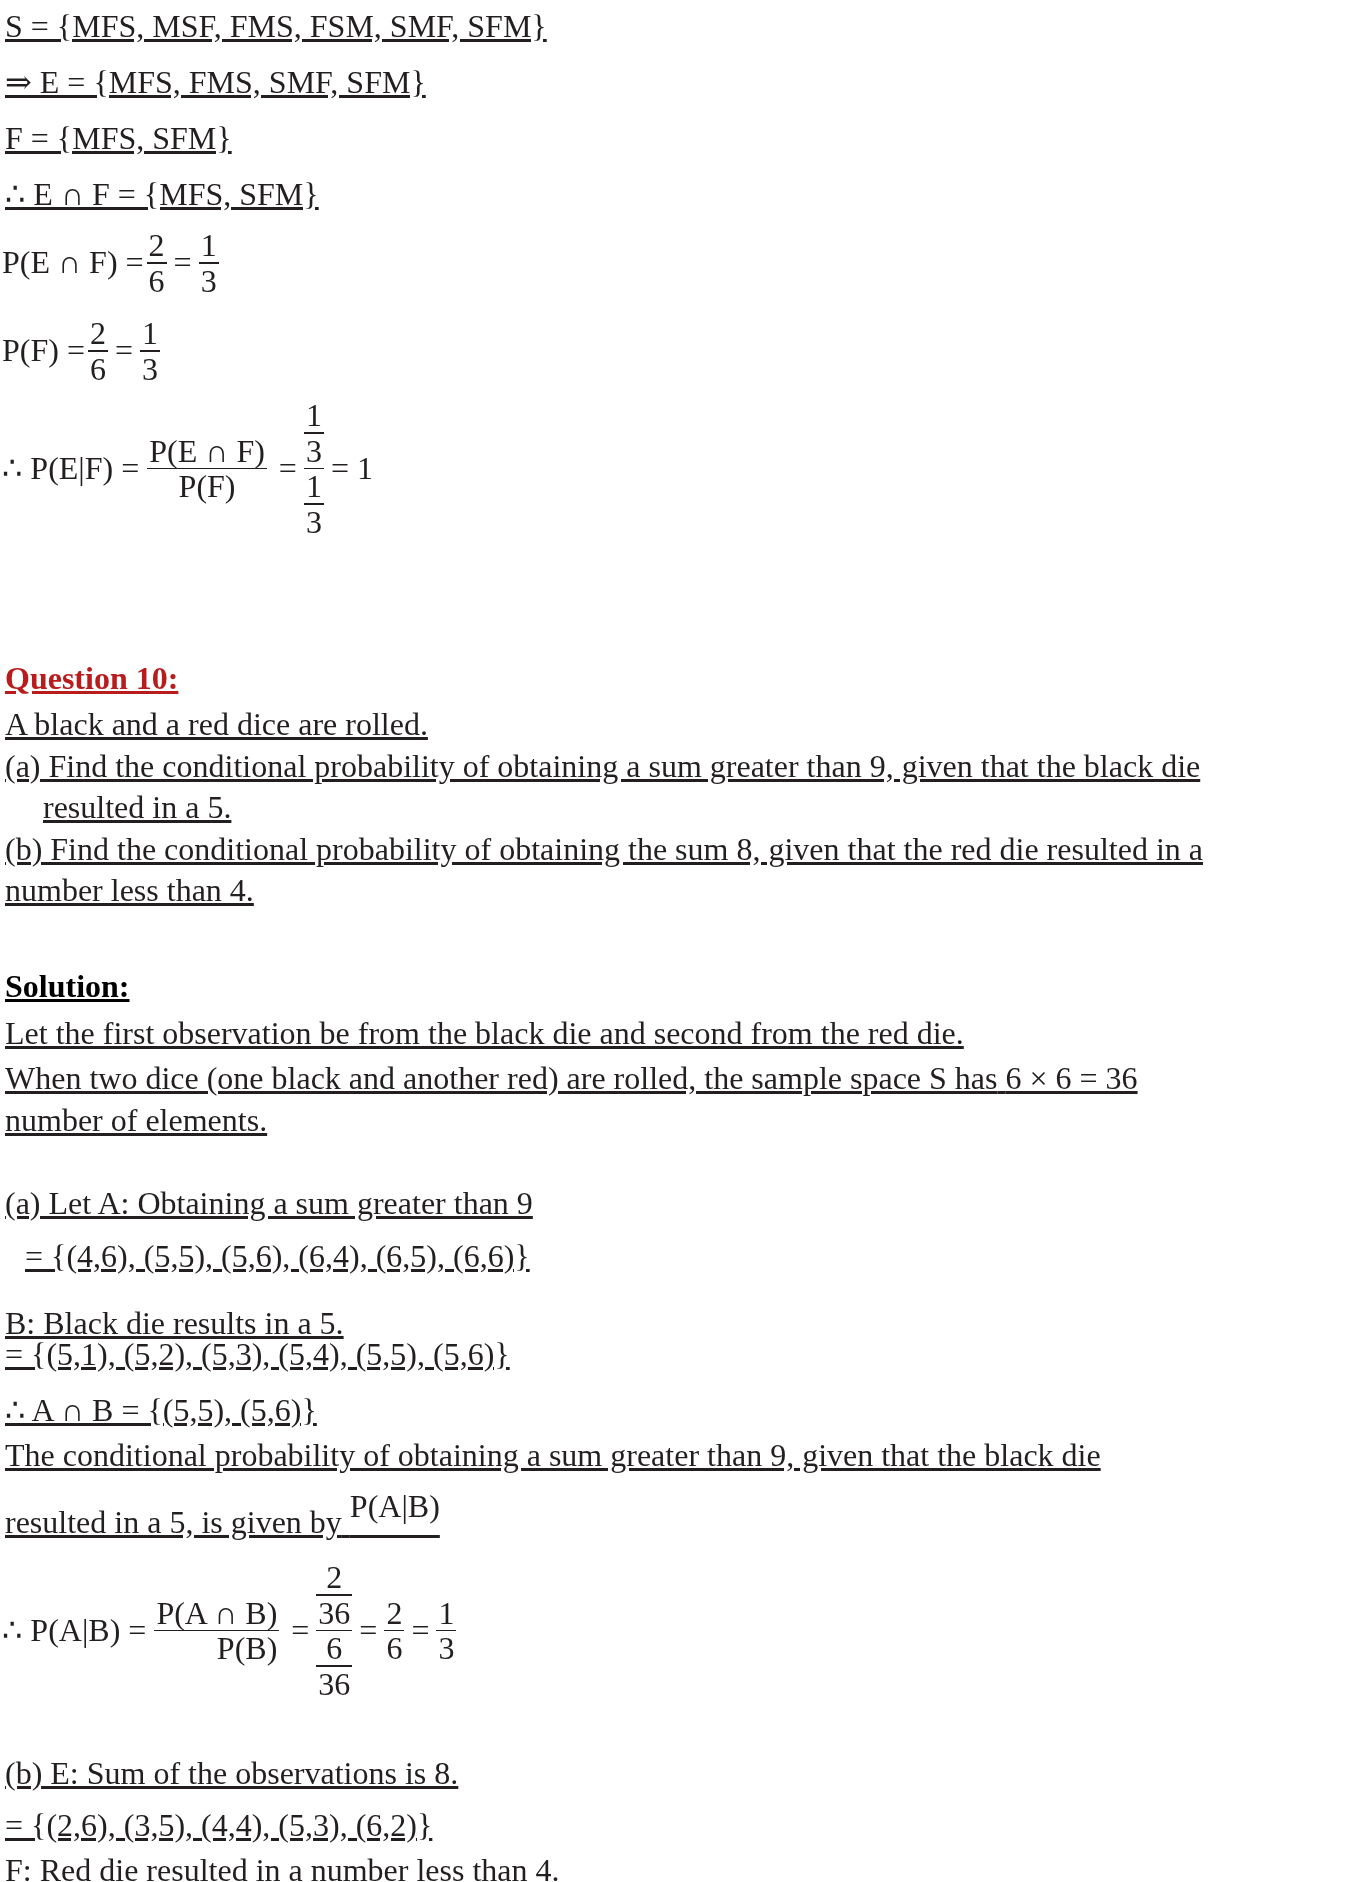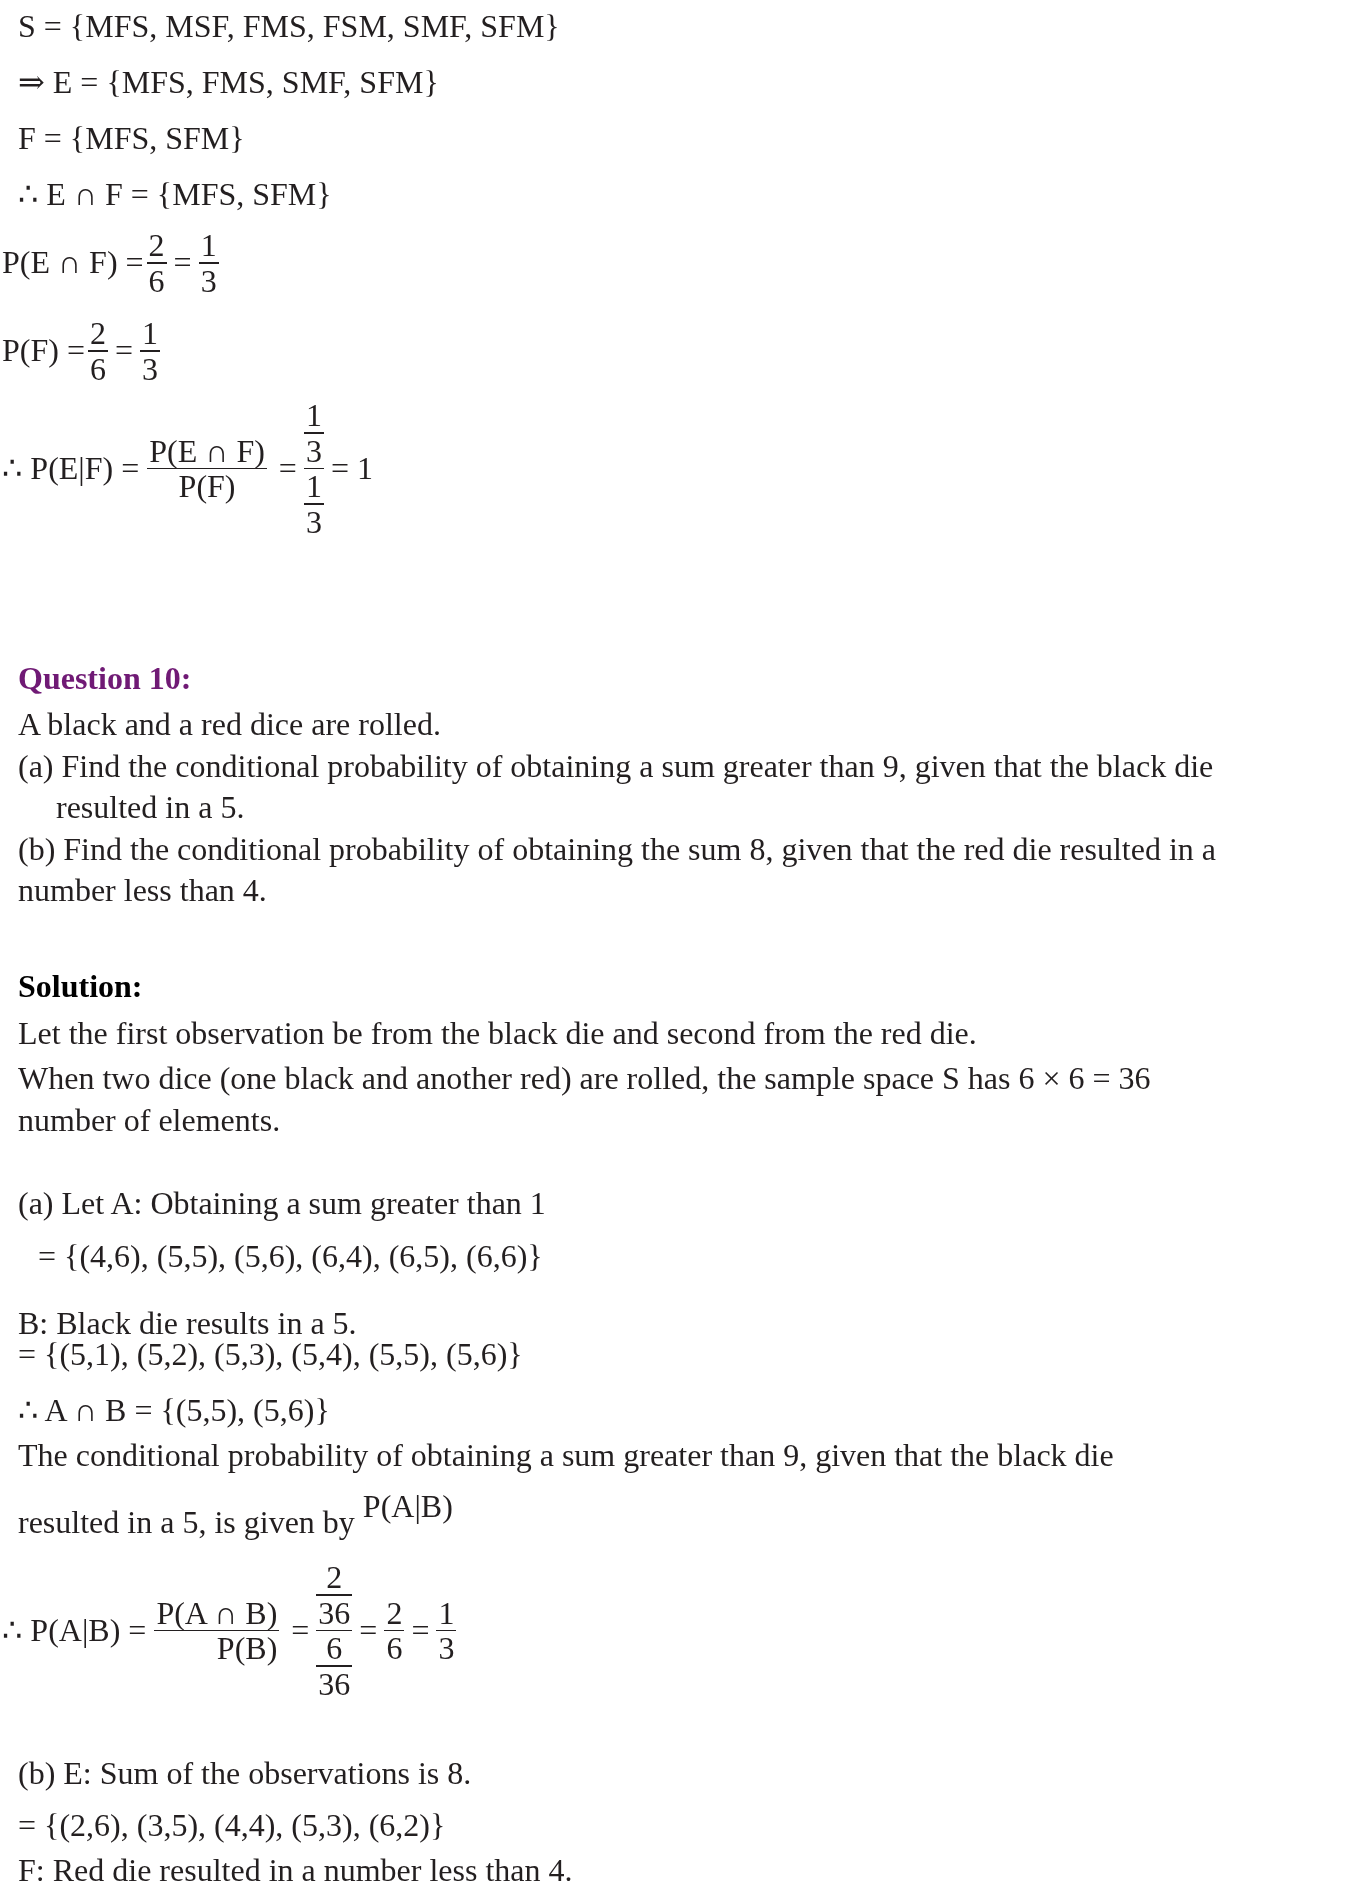--- a/index.html
+++ b/index.html
@@ -1,20 +1,20 @@
 <!DOCTYPE html>
 <html><head>
 <meta charset="utf-8">
 <style>
   html, body { margin:0; padding:0; background:#ffffff; }
   body { width:1353px; height:1882px; position:relative; overflow:hidden;
          font-family:"Liberation Serif", "DejaVu Serif", serif; color:#231f20; }
-  .ln { position:absolute; left:18px; white-space:nowrap; font-size:32px; line-height:36px; }
+  .ln { position:absolute; left:5px; white-space:nowrap; font-size:32px; line-height:36px;text-decoration:underline; }
   .math { font-size:32px; }
-  .heading-q { color:#701a75; font-weight:bold; font-size:32px; }
+  .heading-q { color:#b91c1c; font-weight:bold; font-size:32px; }
   .heading-s { color:#000000; font-weight:bold; font-size:32px; }
   .frac { display:inline-flex; flex-direction:column; align-items:center; vertical-align:middle; margin:0 3px; }
   .frac .num, .frac .den { display:block; line-height:34px; padding:0 2px; }
   .frac .bar { display:block; width:100%; height:1.5px; background:#231f20; }
   .row { position:absolute; left:2px; display:flex; align-items:center; white-space:nowrap; font-size:32px; }
   .op { margin:0 4px; }
 </style>
 </head>
 <body>
 
@@ -85,21 +85,21 @@
 <div class="ln" style="top:872px;">number less than 4.</div>
 
 <div class="ln heading-s" style="top:968px;">Solution:</div>
 <div class="ln" style="top:1015px;">Let the first observation be from the black die and second from the red die.</div>
 <div class="ln" style="top:1060px;">
   <span>When two dice (one black and another red) are rolled, the sample space S has</span>
   <span class="math">6 × 6 = 36</span>
 </div>
 <div class="ln" style="top:1102px;">number of elements.</div>
 
-<div class="ln" style="top:1185px;">(a) Let A: Obtaining a sum greater than 1</div>
+<div class="ln" style="top:1185px;">(a) Let A: Obtaining a sum greater than 9</div>
 <div class="ln math" style="top:1238px;margin-left:20px;">= {(4,6), (5,5), (5,6), (6,4), (6,5), (6,6)}</div>
 <div class="ln" style="top:1282px;margin-top:23px;">B: Black die results in a 5.</div>
 <div class="ln math" style="top:1336px;">= {(5,1), (5,2), (5,3), (5,4), (5,5), (5,6)}</div>
 <div class="ln math" style="top:1392px;">∴ A ∩ B = {(5,5), (5,6)}</div>
 <div class="ln" style="top:1437px;">The conditional probability of obtaining a sum greater than 9, given that the black die</div>
 <div class="ln" style="top:1504px;">
   <span>resulted in a 5, is given by</span>
   <span class="math" style="position:relative; top:-16px;">P(A|B)</span>
 </div>
 

